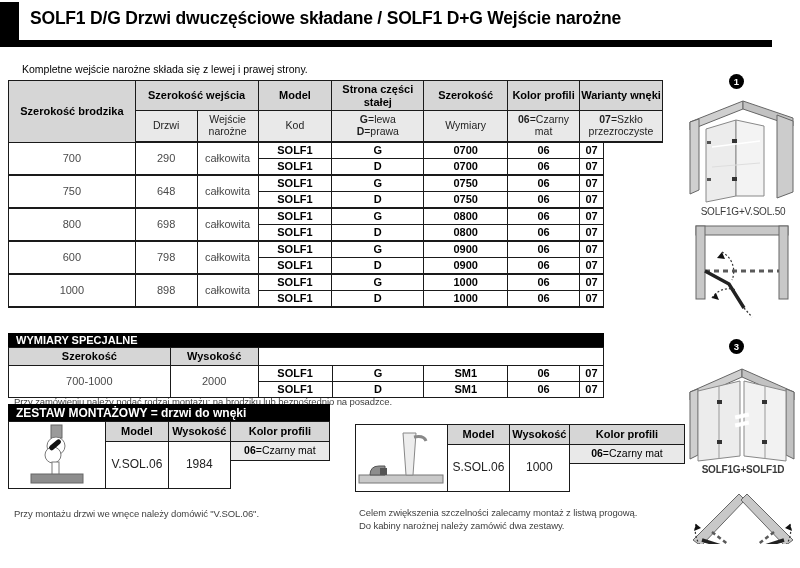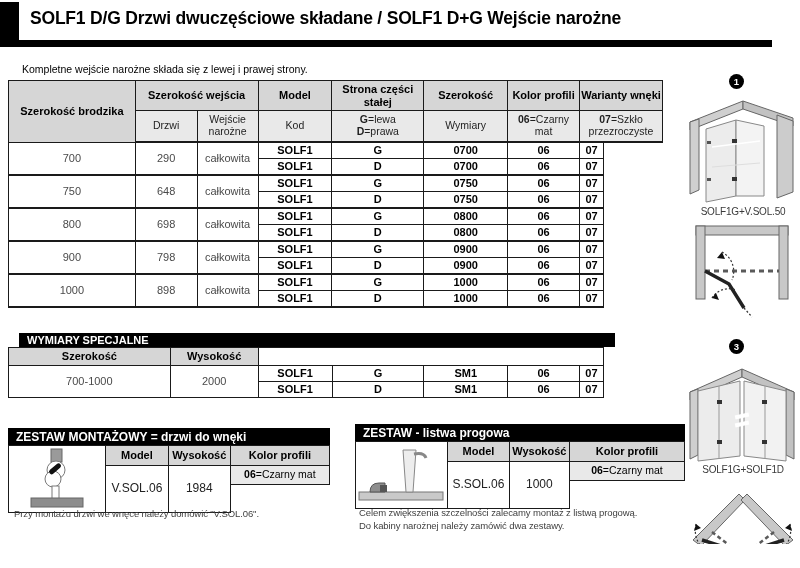--- a/index.html
+++ b/index.html
@@ -30,25 +30,25 @@
   .std thead th{height:29px;}
   .std thead tr.sub th{height:30px;}
   .std tbody td{height:15px;}
   .std tr.gsep td{border-top-width:2px;}
   .std thead tr.sub th{border-bottom-width:2px;}
   .std td.glast{border-bottom-width:2px;}
   .std tr.rlast td{border-bottom-width:2px;}
   .std tr.rlast td.nob{border-bottom:none;}
   
   .spec-wrap{position:absolute;left:8px;top:333px;width:596px;}
-  .spec-wrap .titlebar{width:596px;height:14px;justify-content:flex-start;margin-left:11px;}
+  .spec-wrap .titlebar{width:596px;height:14px;justify-content:flex-start;}
   .spec th{height:17px;}
   .spec td{height:15px;}
   
-  .kit1-wrap{position:absolute;left:8px;top:428px;width:322px;}
+  .kit1-wrap{position:absolute;left:8px;top:404px;width:322px;}
   .kit2-wrap{position:absolute;left:355px;top:424px;width:330px;}
   .kit1-wrap .titlebar,.kit2-wrap .titlebar{height:17px;justify-content:flex-start;font-size:12px;}
   .kit th{height:19px;}
   .kit td.sub{height:18px;background:#e9e9e9;font-size:10.5px;font-weight:normal;}
   .kit td.data{font-size:12px;color:#222;}
   .kit td.img{background:#fff;}
   
   .rcol{position:absolute;left:686px;top:0;width:114px;height:568px;}
   .badge{position:absolute;width:15px;height:15px;border-radius:50%;background:#000;color:#fff;
          font-size:9.5px;font-weight:bold;display:flex;align-items:center;justify-content:center;}
@@ -150,21 +150,21 @@
         </tr>
         <tr>
           <td class="bcell">SOLF1</td>
           <td class="bcell">D</td>
           <td class="bcell">0800</td>
           <td class="bcell">06</td>
           <td class="bcell">07</td>
           <td class="nob"></td>
         </tr>
         <tr class="gsep">
-          <td class="grp" rowspan="2">900</td>
+          <td class="grp" rowspan="2">600</td>
           <td class="grp" rowspan="2">798</td>
           <td class="grp" rowspan="2">całkowita</td>
           <td class="bcell">SOLF1</td>
           <td class="bcell">G</td>
           <td class="bcell">0900</td>
           <td class="bcell">06</td>
           <td class="bcell">07</td>
           <td class="nob"></td>
         </tr>
         <tr>
@@ -230,20 +230,21 @@
       <tr>
         <td class="bcell">SOLF1</td>
         <td class="bcell">D</td>
         <td class="bcell">SM1</td>
         <td class="bcell">06</td>
         <td class="bcell">07</td>
       </tr>
     </tbody>
       </table>
   </div>
+  <div class="note" style="left:14px;top:396px;">Przy zamówieniu należy podać rodzaj montażu: na brodziku lub bezpośrednio na posadzce.</div>
 
   <div class="kit1-wrap">
     <div class="titlebar">
       <span>ZESTAW MONTAŻOWY = drzwi do wnęki</span>
     </div>
     <table class="kit">
       <colgroup>
           <col style="width:97px">
           <col style="width:63px">
           <col style="width:62px">
@@ -272,23 +273,20 @@
       </tr>
       <tr>
         <td class="nob" style="height:27px;"></td>
       </tr>
     </tbody>
       </table>
   </div>
   <div class="note" style="left:14px;top:508px;">Przy montażu drzwi we wnęce należy domówić "V.SOL.06".</div>
 
   <div class="kit2-wrap">
-    <div class="titlebar">
-      <span>ZESTAW - listwa progowa</span>
-    </div>
     <table class="kit">
       <colgroup>
           <col style="width:92px">
           <col style="width:62px">
           <col style="width:60px">
           <col style="width:116px">
         </colgroup>
       <tbody>
           <tr>
         <td class="img" rowspan="3">
@@ -361,21 +359,21 @@
       <polygon points="58,25 100,35 100,105 58,100" fill="#f2f2f2" stroke="#888"></polygon>
       <line x1="33" y1="30" x2="33" y2="103" stroke="#999" stroke-width="1"></line>
       <line x1="79" y1="30" x2="79" y2="103" stroke="#999" stroke-width="1"></line>
       <rect x="31" y="44" width="5" height="4" fill="#333"></rect>
       <rect x="31" y="84" width="5" height="4" fill="#333"></rect>
       <rect x="76" y="44" width="5" height="4" fill="#333"></rect>
       <rect x="76" y="84" width="5" height="4" fill="#333"></rect>
       <rect x="49" y="58" width="14" height="4" fill="#fff" transform="rotate(-12 56 60)"></rect>
       <rect x="49" y="66" width="14" height="4" fill="#fff" transform="rotate(-12 56 68)"></rect>
     </svg>
-    <div class="dlabel" style="top:464px;">SOLF1G+SOLF1D</div>
+    <div class="dlabel" style="top:464px;font-weight:bold;">SOLF1G+SOLF1D</div>
 
     <svg style="position:absolute;left:2px;top:482px;" width="110" height="82" viewBox="0 0 110 82">
       <polygon points="5,58 51,12 57,18 13,64" fill="#c8c8c8" stroke="#666"></polygon>
       <polygon points="105,58 59,12 53,18 97,64" fill="#c8c8c8" stroke="#666"></polygon>
       <line x1="24" y1="50" x2="50" y2="70" stroke="#5a5a5a" stroke-width="2.5" stroke-dasharray="4,3"></line>
       <line x1="86" y1="50" x2="60" y2="70" stroke="#5a5a5a" stroke-width="2.5" stroke-dasharray="4,3"></line>
       <polyline points="14,58 33,64 48,74" fill="none" stroke="#222" stroke-width="3.5"></polyline>
       <polyline points="96,58 77,64 62,74" fill="none" stroke="#222" stroke-width="3.5"></polyline>
       <rect x="51" y="70" width="8" height="6" fill="#333"></rect>
       <path d="M8,42 A 26,26 0 0 0 36,74" fill="none" stroke="#333" stroke-width="1.2" stroke-dasharray="2,2"></path>

